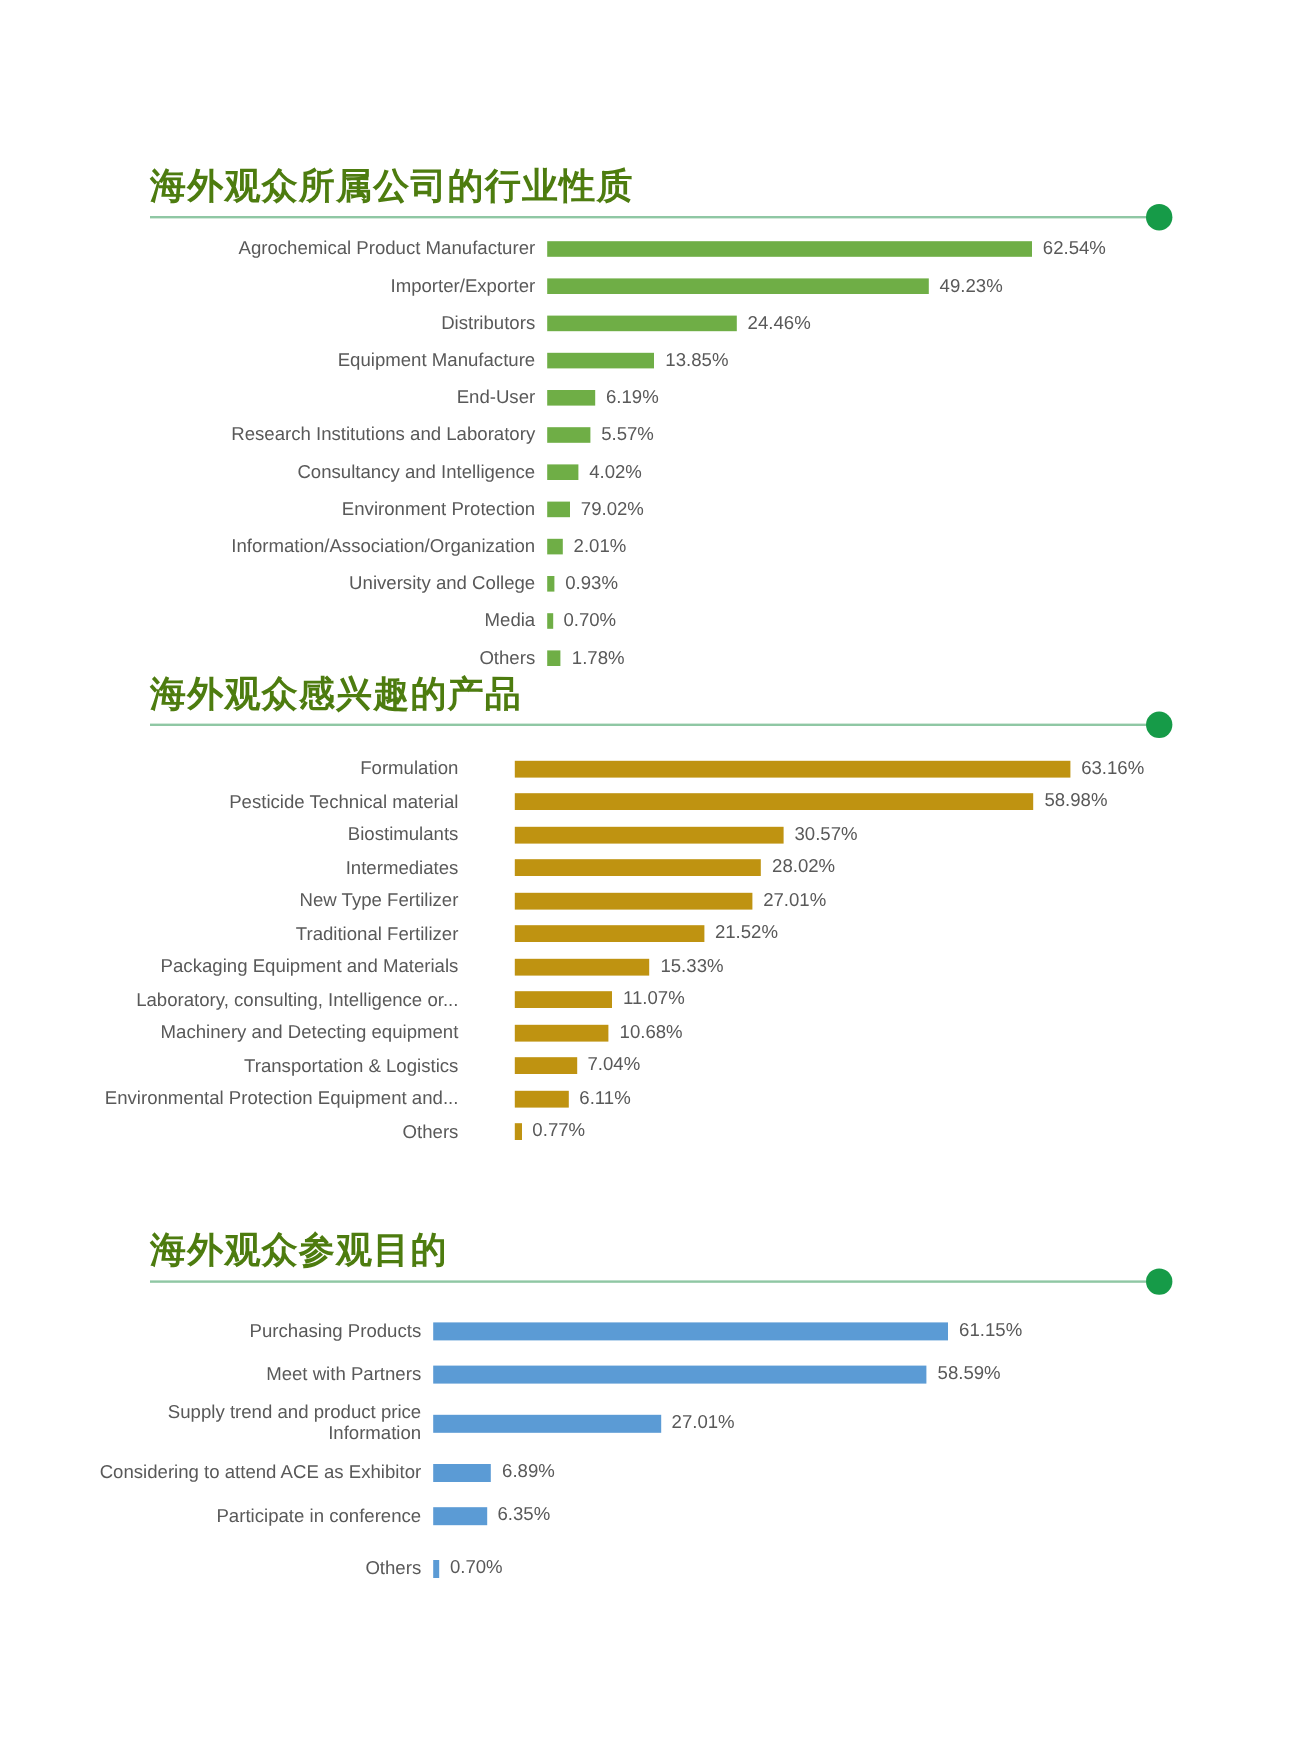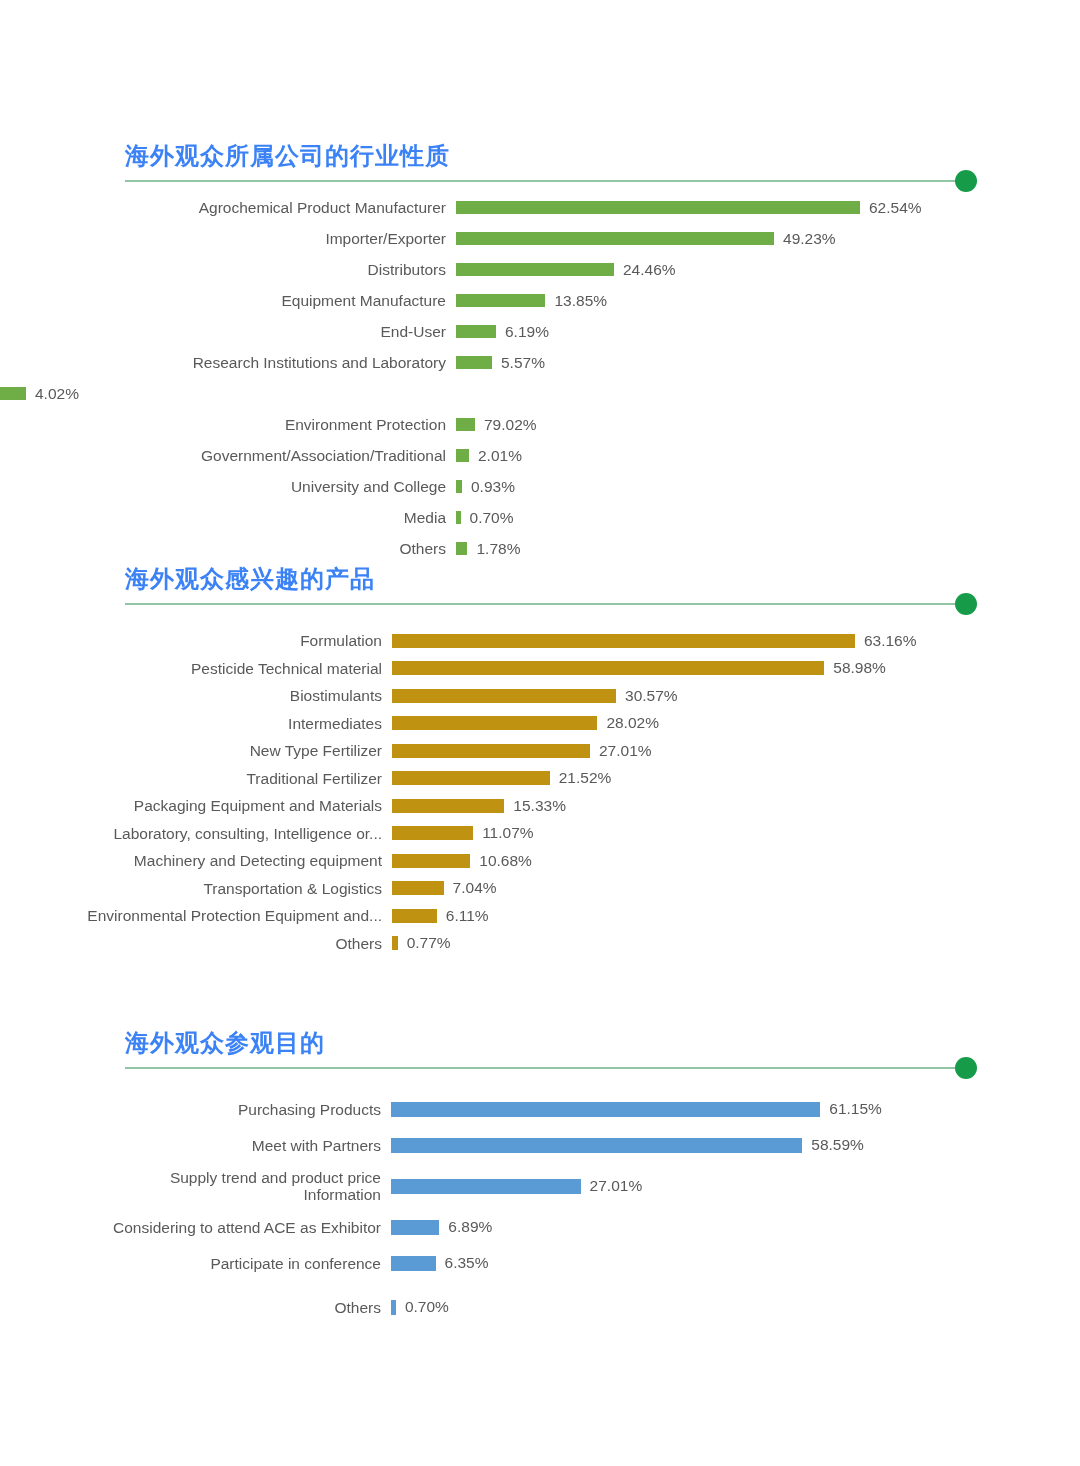--- a/index.html
+++ b/index.html
@@ -23,23 +23,23 @@
   }
 
   
   .section { position: absolute; left: 0; width: 1080px; }
   .heading-wrap {
     position: relative;
     margin-left: 125px;
     width: 840px;
   }
   .heading-text {
-    font-size: 24px;
+    font-size: 30px;
     font-weight: bold;
-    color: #3b82f6;
+    color: #4d7c0f;
     letter-spacing: 1px;
     line-height: 36px;
     white-space: nowrap;
     font-family: "DejaVu Sans", "Liberation Sans", sans-serif;
   }
   .heading-rule {
     position: relative;
     margin-top: 6px;
     height: 2px;
     width: 830px;
@@ -87,26 +87,26 @@
     color: #595959;
     padding-left: 9px;
     white-space: nowrap;
   }
 
   
   #chart-industry .row { height: 31px; }
   #chart-industry .row-label { width: 456px; }
   #chart-industry .bar { background: #6FAE46; }
 
-  #chart-products .row { height: 27.5px; }
+  #chart-products .row { height: 27.5px; gap: 37px; }
   #chart-products .row-label { width: 392px; }
   #chart-products .bar { background: #BF9311; height: 14px; }
 
   #chart-purpose .row { height: 36px; }
-  #chart-purpose .row-label { width: 391px; }
+  #chart-purpose .row-label { width: 361px; }
   #chart-purpose .bar { background: #5B9BD5; height: 15px; }
   #chart-purpose .row.tall { height: 46px; }
   #chart-purpose .row.gap { margin-top: 8px; }
 </style>
 </head>
 <body>
 
 <div class="page">
 
   <div class="section" style="top:138px;">
@@ -153,34 +153,35 @@
           </div>
         </div>
         <div class="row">
           <div class="row-label">Research Institutions and Laboratory</div>
           <div class="bar-area">
             <div class="bar" style="width: 35.9822px; background: rgb(111, 174, 70);"></div>
             <div class="bar-value">5.57%</div>
           </div>
         </div>
         <div class="row">
+          <div class="row-label">Consultancy and Intelligence</div>
           <div class="bar-area">
             <div class="bar" style="width: 25.9692px; background: rgb(111, 174, 70);"></div>
             <div class="bar-value">4.02%</div>
           </div>
         </div>
         <div class="row">
           <div class="row-label">Environment Protection</div>
           <div class="bar-area">
             <div class="bar" style="width: 18.9924px; background: rgb(111, 174, 70);"></div>
             <div class="bar-value">79.02%</div>
           </div>
         </div>
         <div class="row">
-          <div class="row-label">Government/Association/Traditional</div>
+          <div class="row-label">Information/Association/Organization</div>
           <div class="bar-area">
             <div class="bar" style="width: 12.9846px; background: rgb(111, 174, 70);"></div>
             <div class="bar-value">2.01%</div>
           </div>
         </div>
         <div class="row">
           <div class="row-label">University and College</div>
           <div class="bar-area">
             <div class="bar" style="width: 6.0078px; background: rgb(111, 174, 70);"></div>
             <div class="bar-value">0.93%</div>

